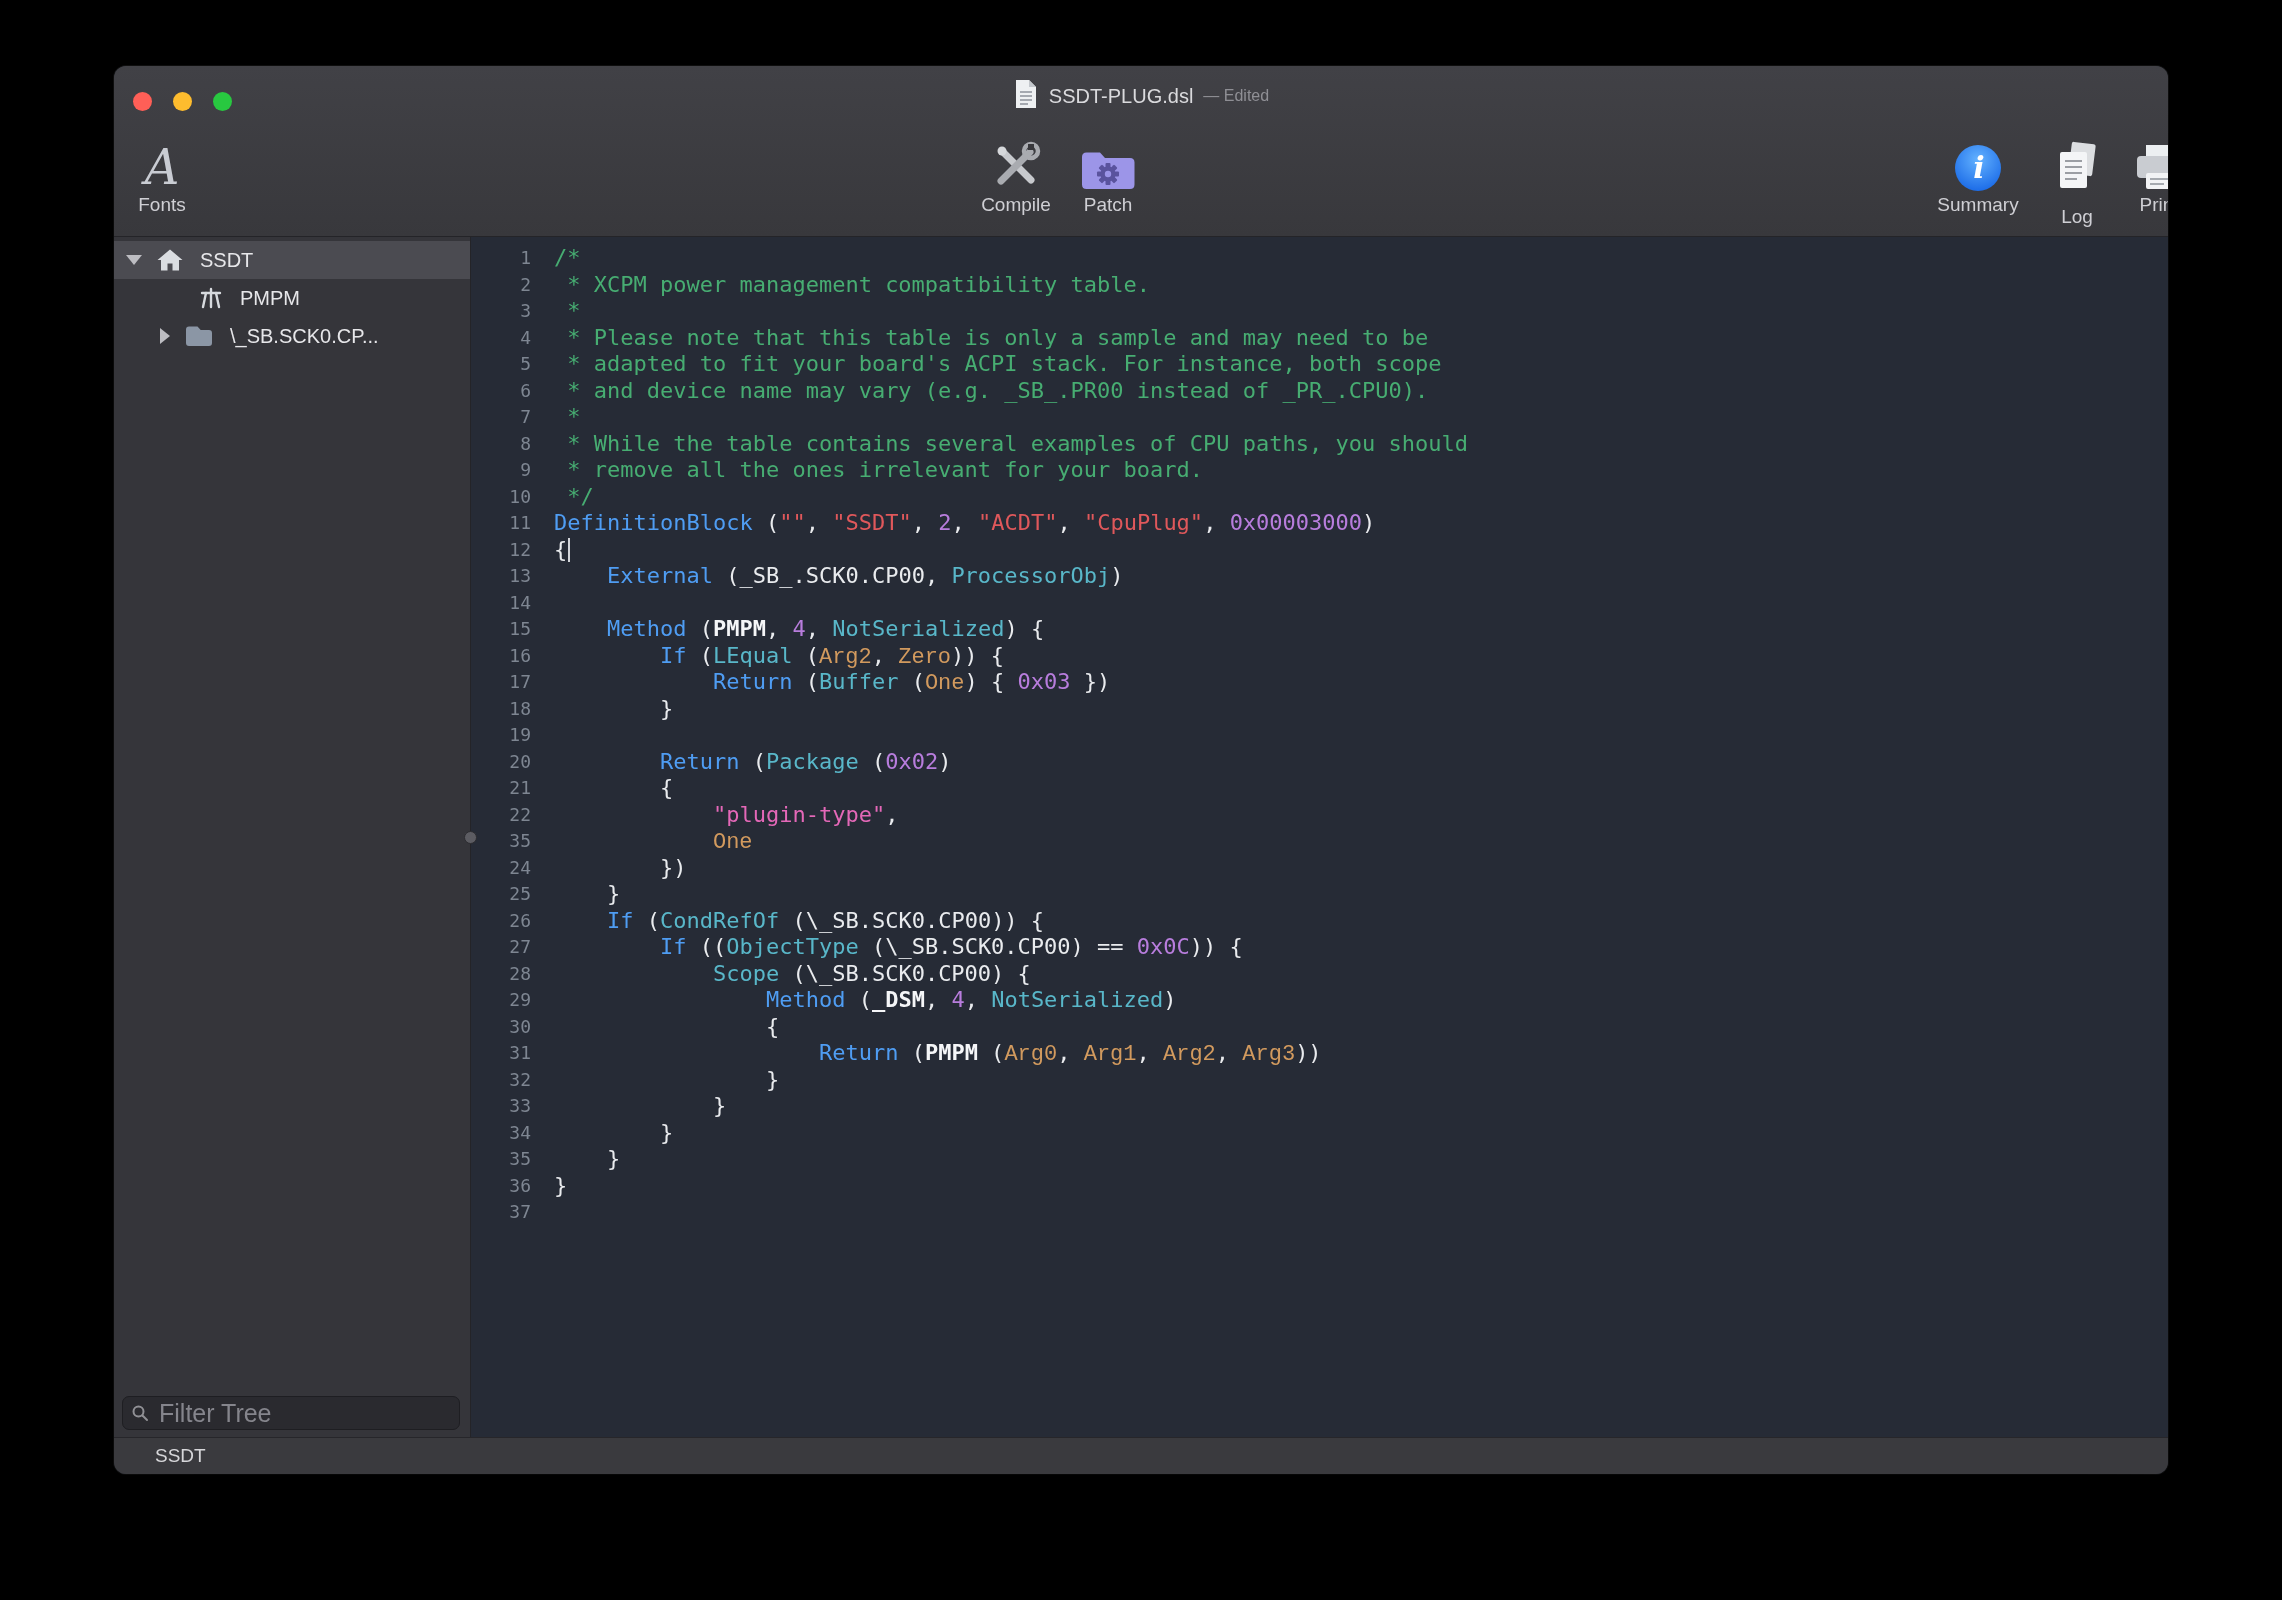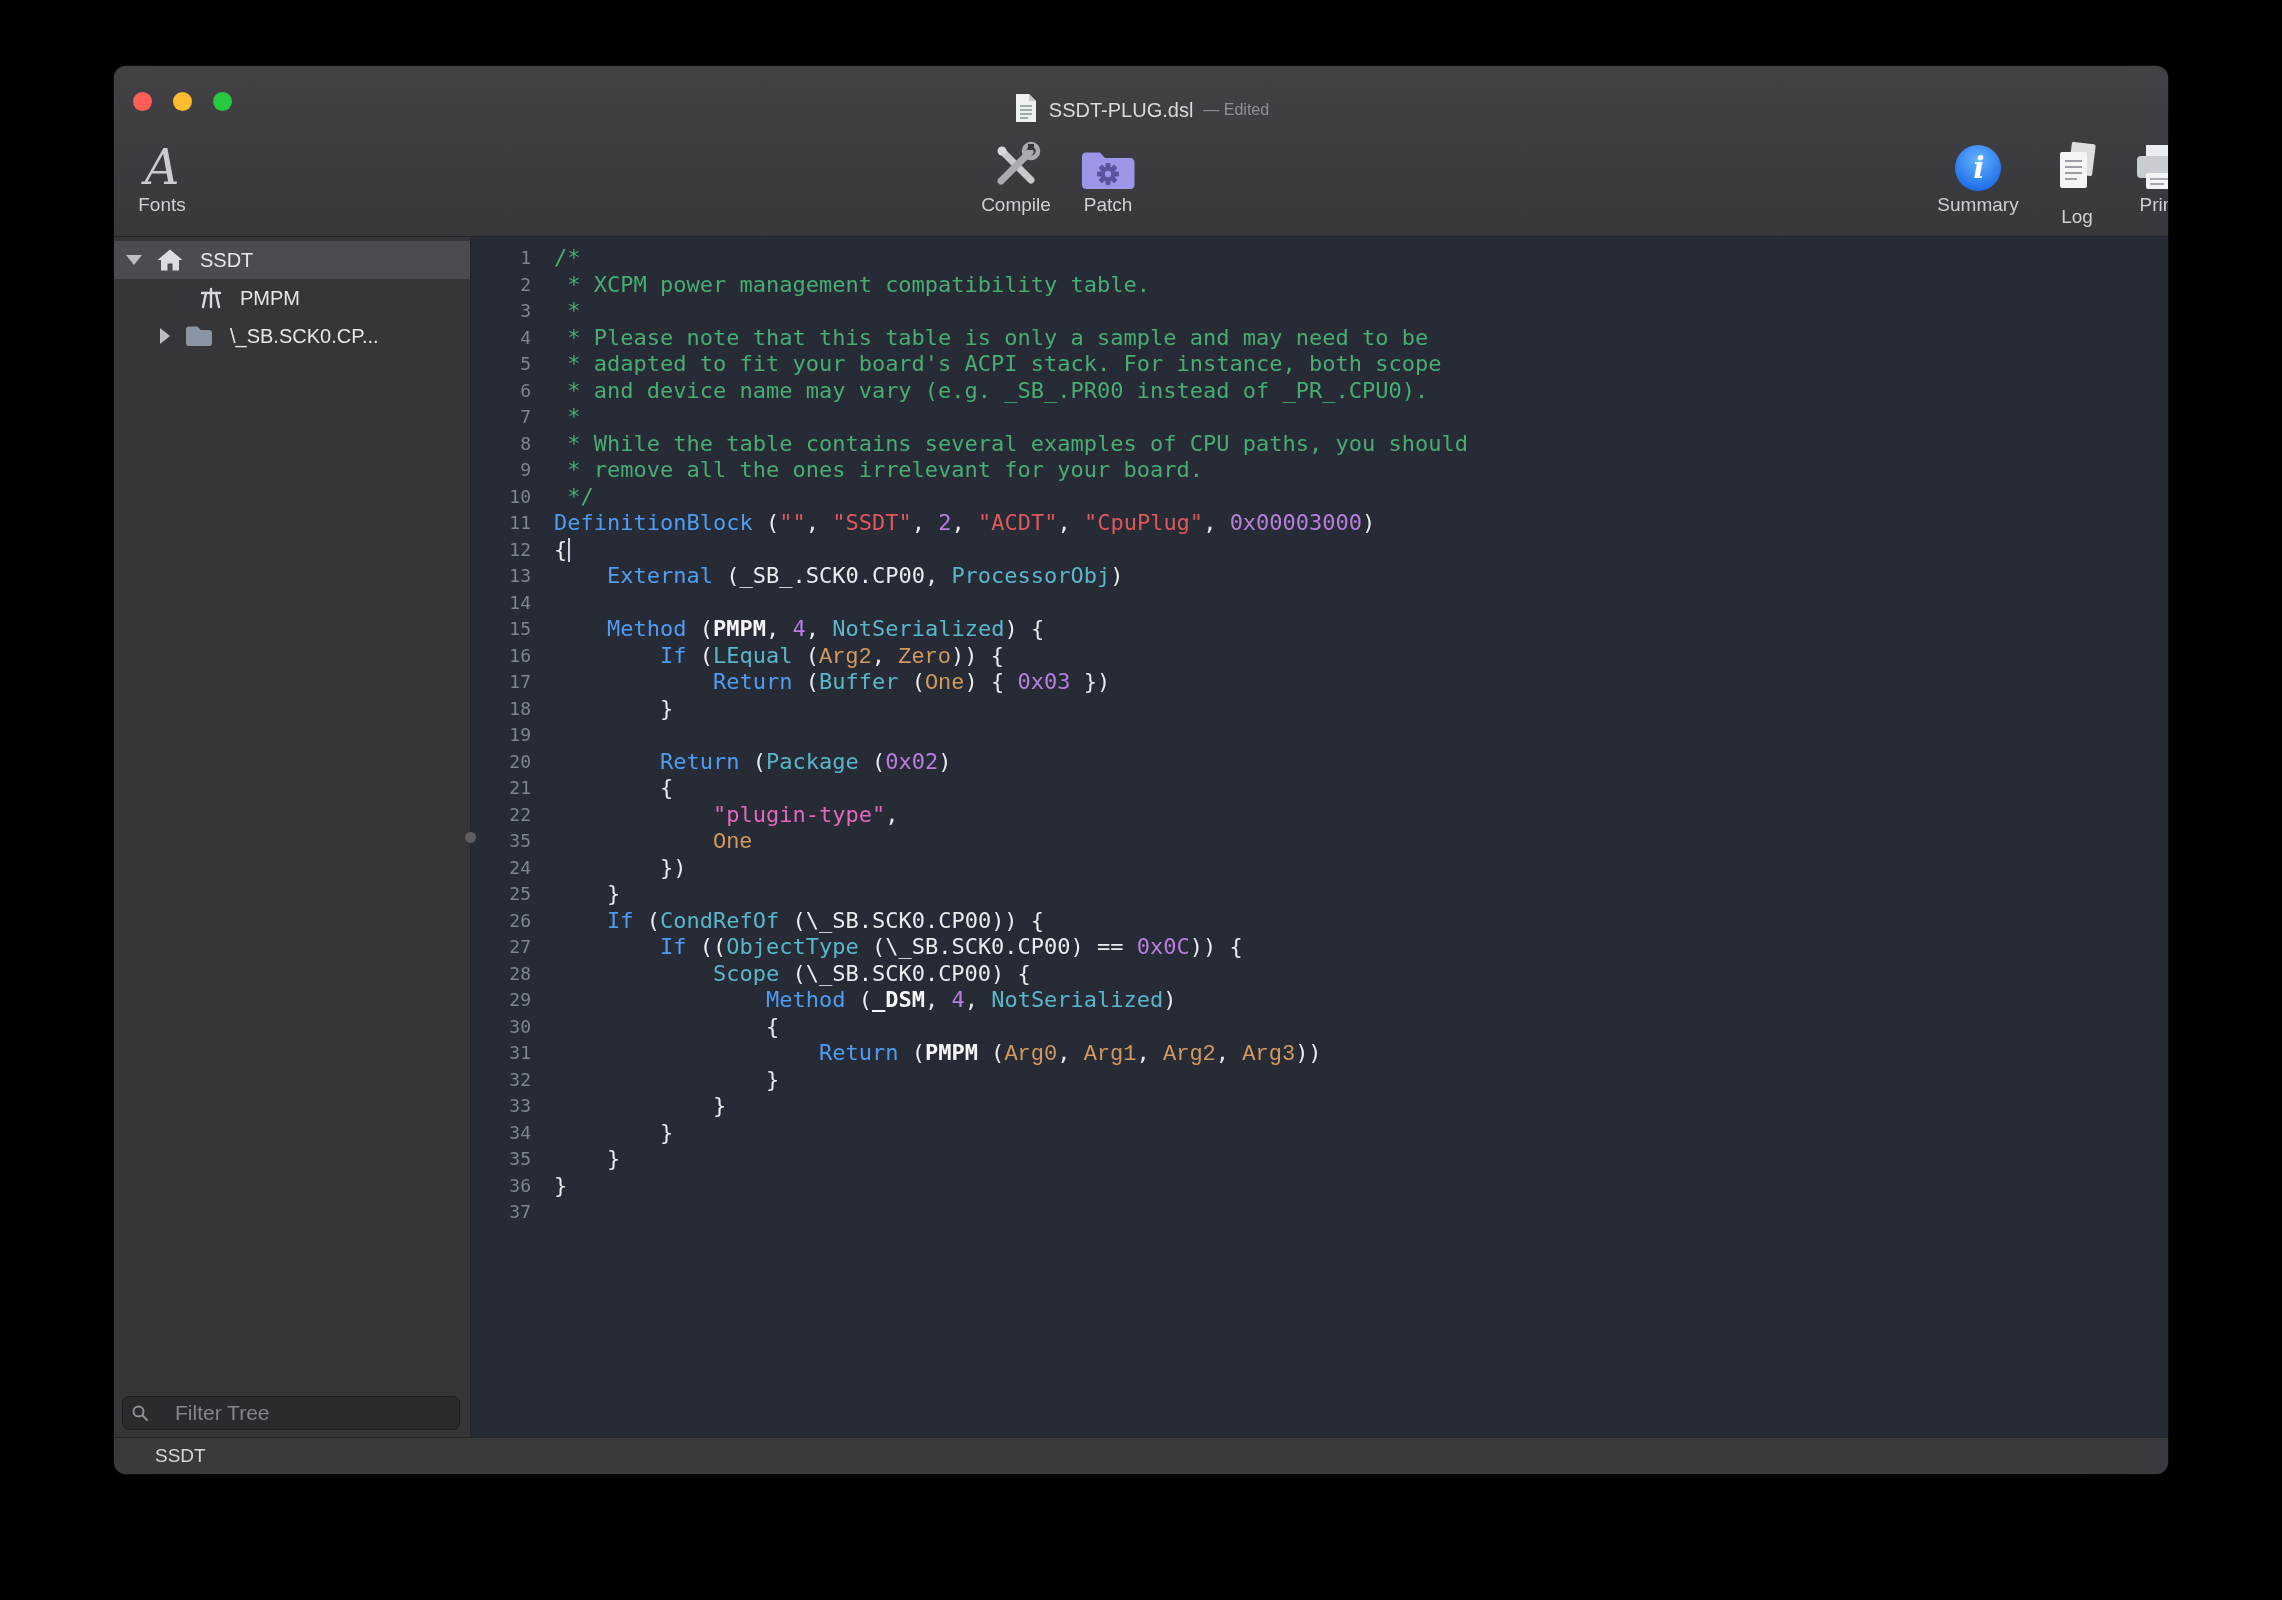--- a/index.html
+++ b/index.html
@@ -3,21 +3,21 @@
 <meta charset="utf-8">
 <style>
   html,body{margin:0;padding:0;background:#000;}
   .screen{position:relative;width:2282px;height:1600px;background:#000;overflow:hidden;
           font-family:"Liberation Sans","DejaVu Sans",sans-serif;}
   .window{position:absolute;left:114px;top:66px;width:2054px;height:1408px;border-radius:12px;
           overflow:hidden;display:flex;flex-direction:column;background:#262b36;
           box-shadow:0 30px 90px rgba(0,0,0,.85),0 0 0 1px rgba(255,255,255,.07);}
   
   .header{flex:0 0 170px;background:linear-gradient(#414146,#38383c);border-bottom:1px solid #242428;position:relative;}
-  .titlebar{height:62px;box-sizing:border-box;padding-top:12px;display:flex;align-items:flex-end;justify-content:center;position:relative;}
+  .titlebar{height:62px;box-sizing:border-box;padding-top:12px;display:flex;align-items:flex-start;justify-content:center;position:relative;}
   .traffic{position:absolute;left:19px;top:26px;display:flex;gap:21px;}
   .tl{width:19px;height:19px;border-radius:50%;display:inline-block;}
   .tl.red{background:#ff5f57;}.tl.yellow{background:#febc2e;}.tl.green{background:#28c840;}
   .title-wrap{display:flex;align-items:center;gap:10px;}
   .title{font-size:20px;color:#dadadd;}
   .edited{font-size:16px;color:#8f8f95;}
   .toolbar{position:absolute;top:62px;left:0;right:0;bottom:0;}
   .tb-item{position:absolute;top:6px;width:150px;transform:translateX(-50%);
            display:flex;flex-direction:column;align-items:center;cursor:default;}
   .tb-icon{height:60px;display:flex;align-items:flex-end;justify-content:center;}
@@ -34,21 +34,21 @@
   .trow.selected{background:#4b4b51;}
   .r1{padding-left:12px;}.r2{padding-left:84px;}.r3{padding-left:46px;}
   .disc{width:0;height:0;flex:0 0 auto;}
   .disc.down{border-left:8px solid transparent;border-right:8px solid transparent;border-top:10px solid #bdbdc2;margin-right:14px;}
   .disc.right{border-top:8px solid transparent;border-bottom:8px solid transparent;border-left:10px solid #bdbdc2;margin-right:14px;}
   .ricon{display:flex;align-items:center;margin-right:16px;flex:0 0 auto;}
   .filter{position:absolute;left:8px;right:10px;bottom:7px;height:34px;background:#2a2a2f;
           border:1px solid #1e1e22;border-radius:7px;display:flex;align-items:center;
           padding:0 8px;box-sizing:border-box;}
   .filter input{flex:1;background:transparent;border:none;outline:none;color:#22c55e;
-          font-size:21px;margin-left:24px;font-family:inherit;min-width:0;}
+          font-size:25px;margin-left:8px;font-family:inherit;min-width:0;}
   .filter input::placeholder{color:#85858c;}
   .splitter-dot{position:absolute;left:350px;top:594px;width:11px;height:11px;border-radius:50%;
           background:#5c5c62;border:1px solid #2c2c30;}
   
   .editor{flex:1;background:#262b36;display:flex;overflow:hidden;padding-top:8px;box-sizing:border-box;}
   .gutter{flex:0 0 60px;width:60px;text-align:right;
           font-family:"DejaVu Sans Mono","Liberation Mono",monospace;font-size:18px;line-height:26.5px;color:#7e8692;}
   .code{margin-left:23px;font-family:"DejaVu Sans Mono","Liberation Mono",monospace;
         font-size:22px;line-height:26.5px;white-space:pre;color:#e9ebee;}
   .ln,.code-line{height:26.5px;}

